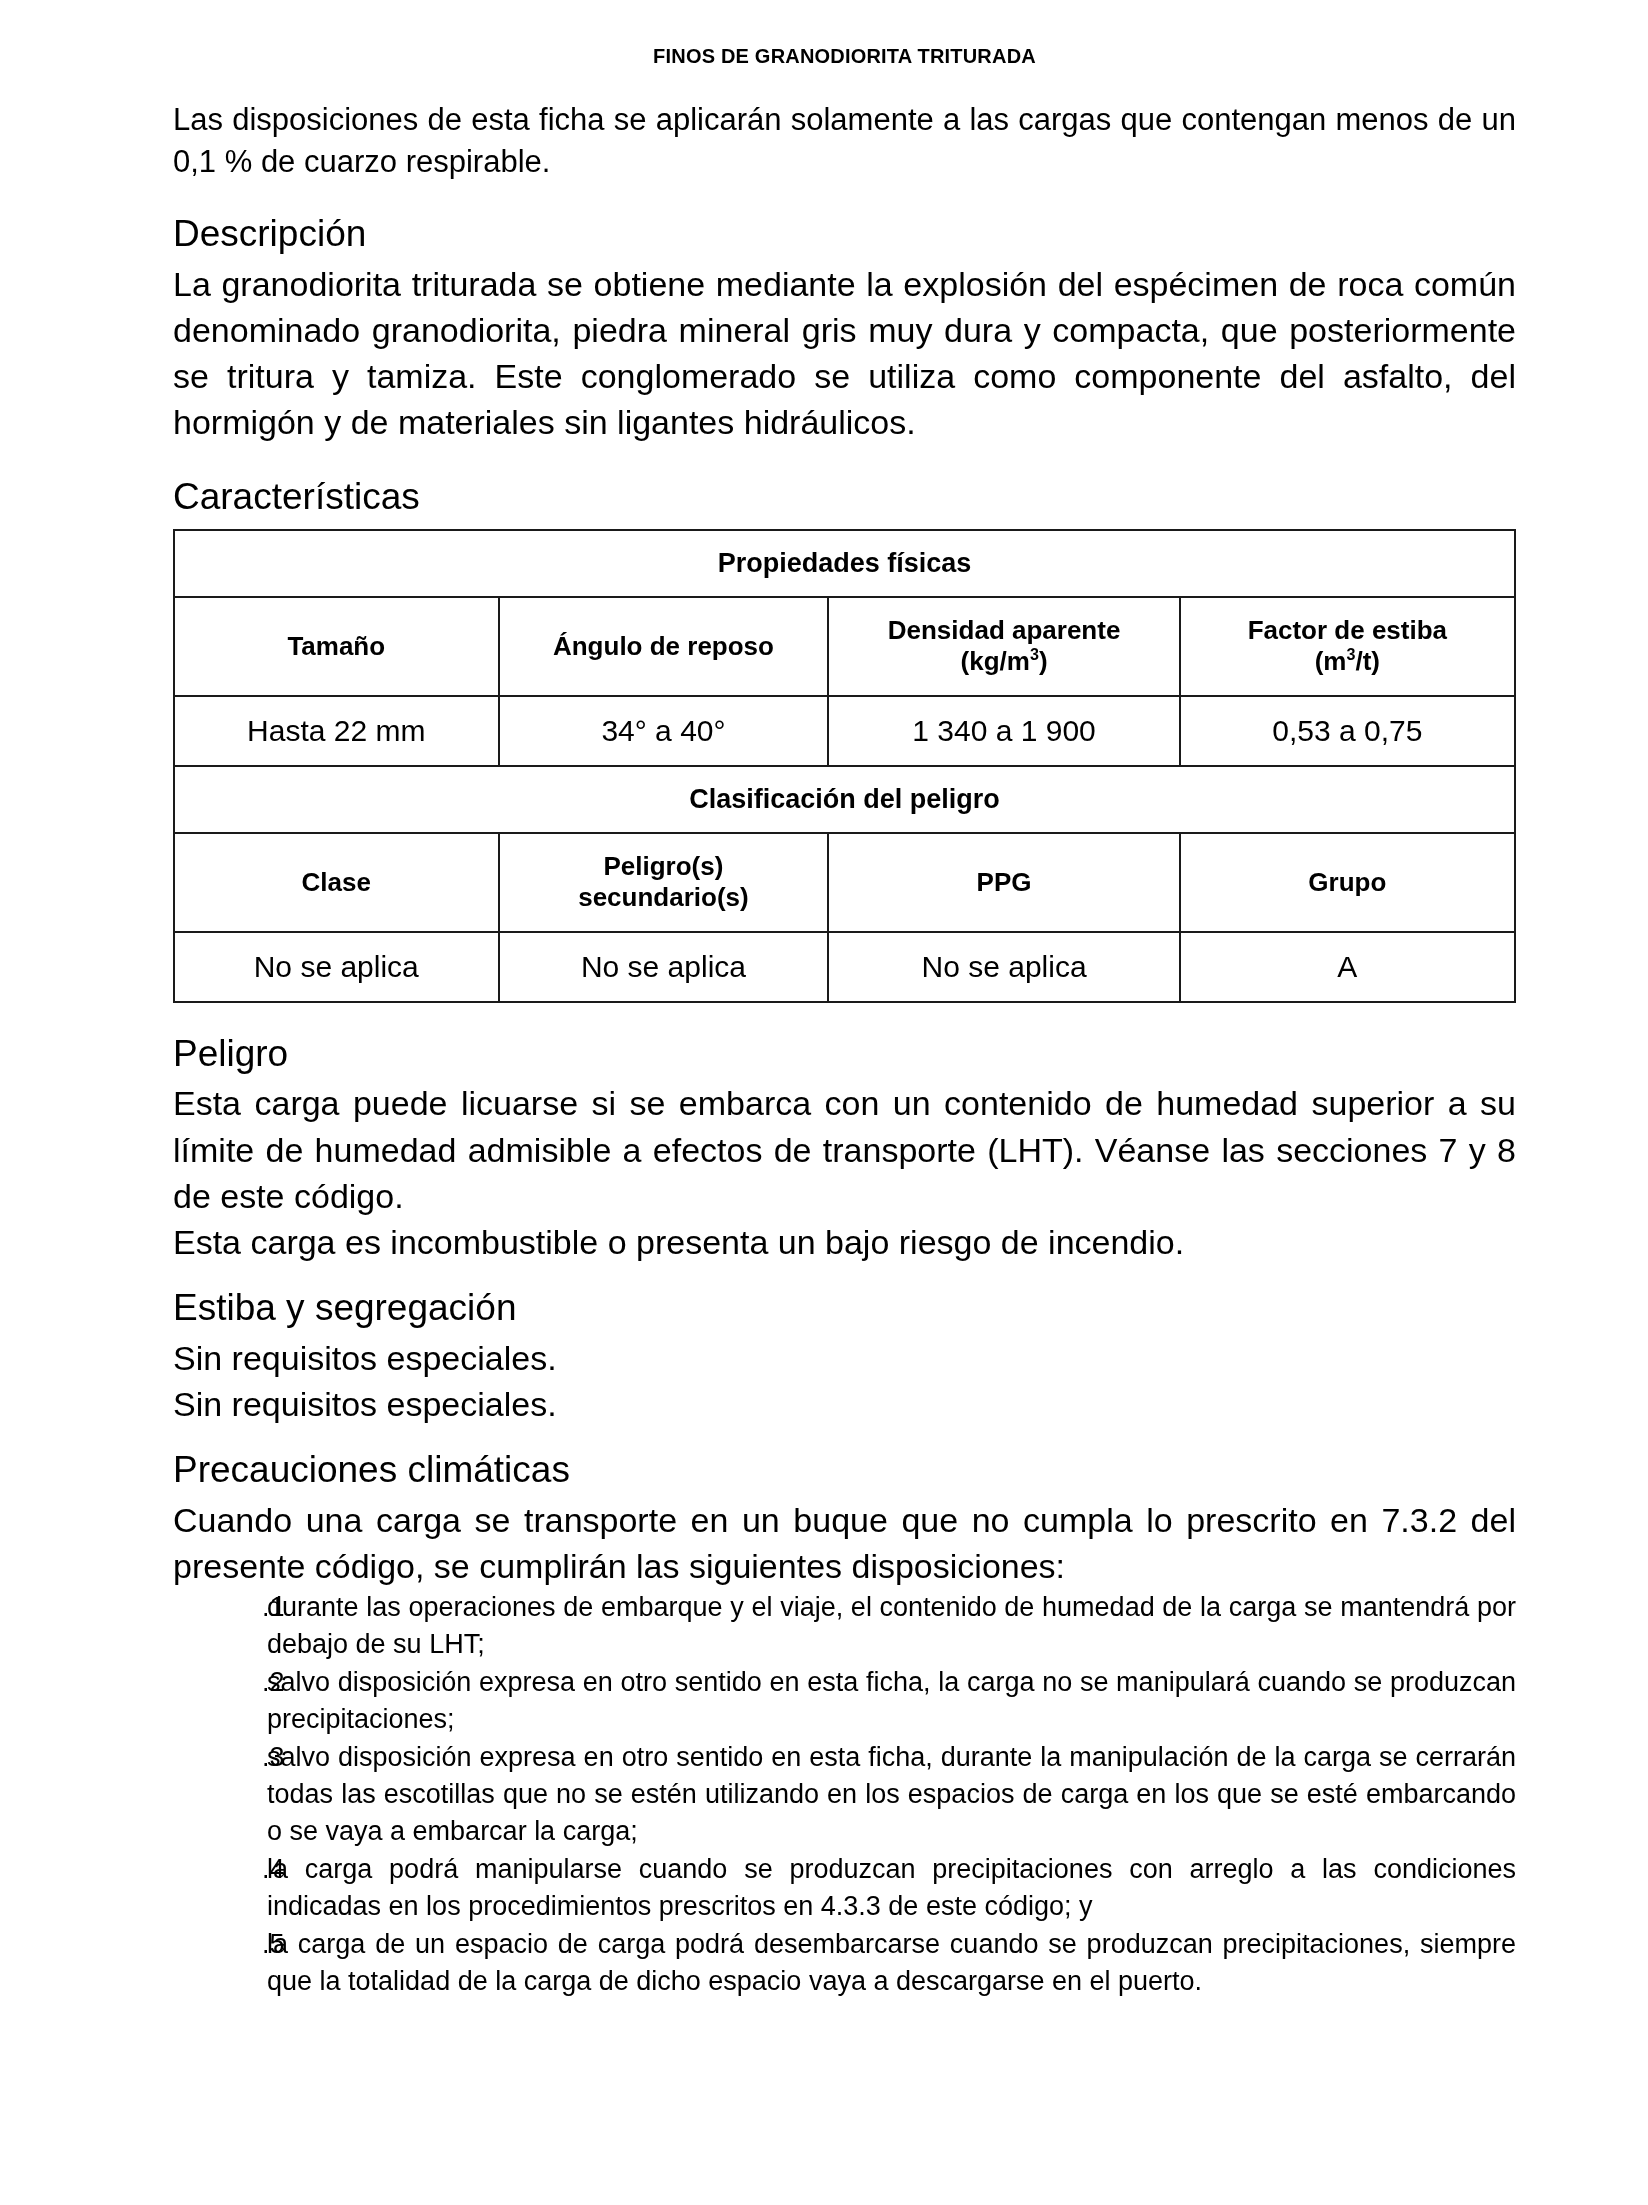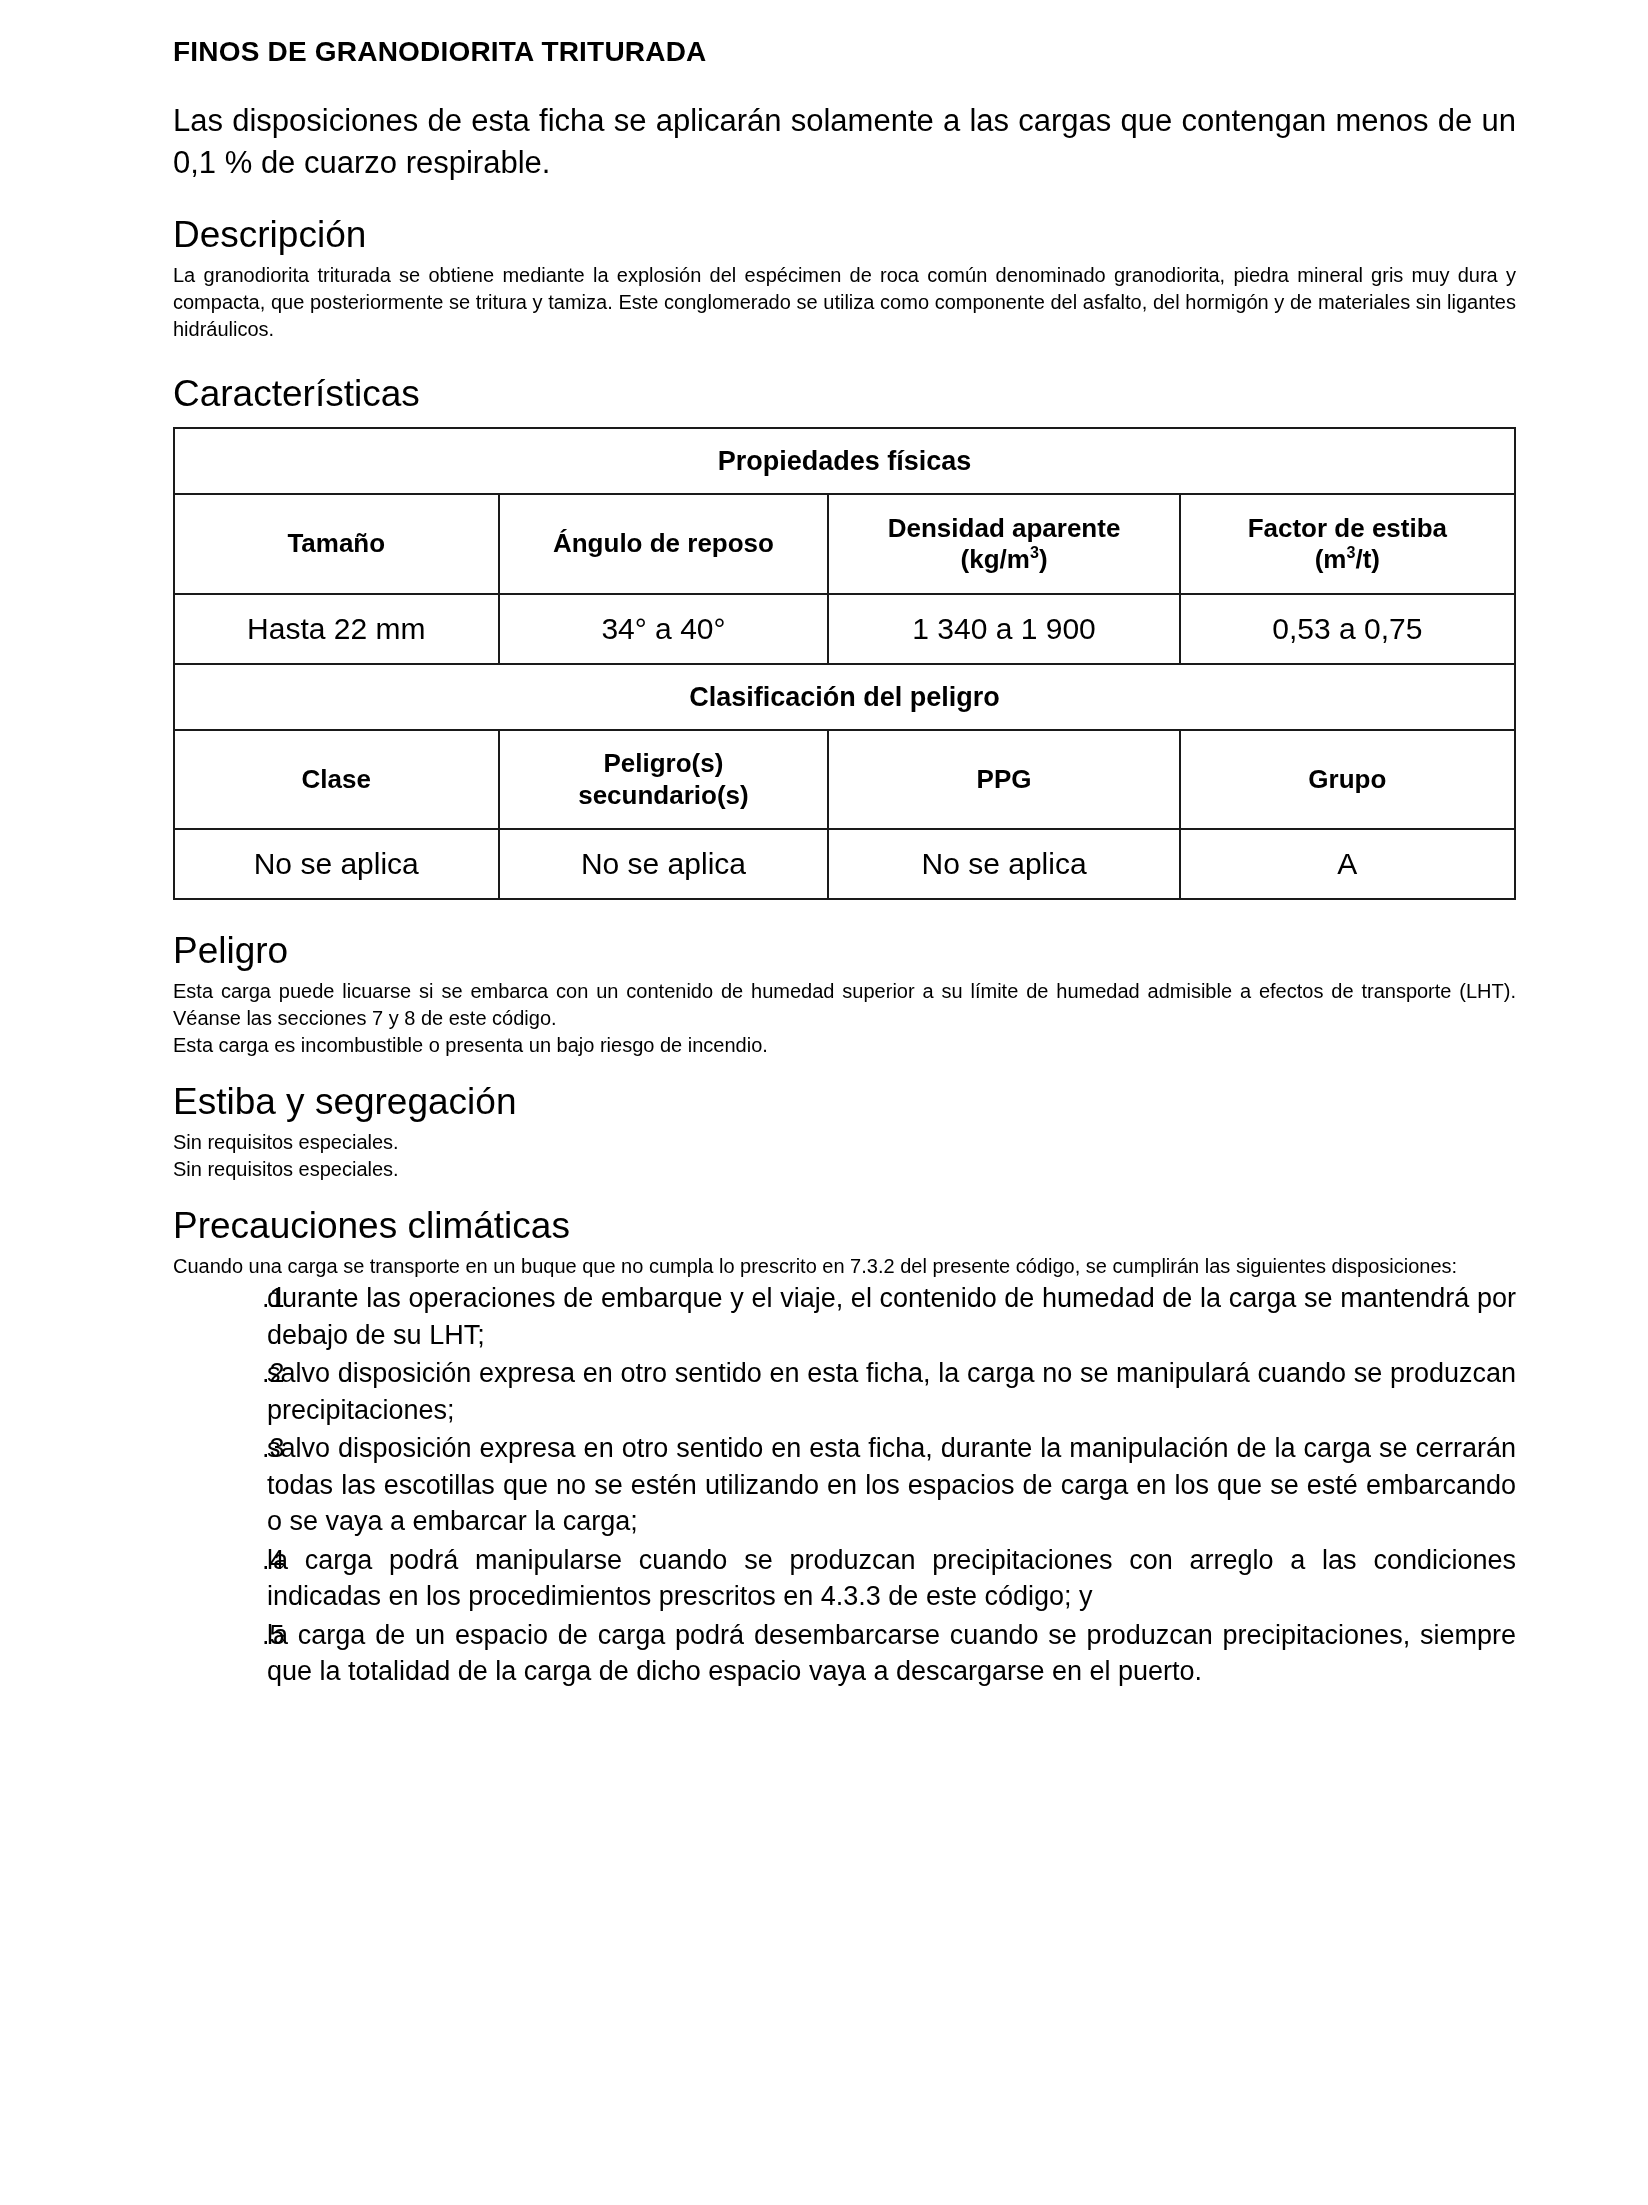--- a/index.html
+++ b/index.html
@@ -18,41 +18,42 @@
     font-family: "Liberation Sans", "DejaVu Sans", sans-serif;
     color: #000000;
   }
 
   .content {
     width: 1343px;
   }
 
   
   .doc-title {
-    font-size: 28px;
+    font-size: 20px;
     font-weight: bold;
     letter-spacing: 0.2px;
-    margin: 0 0 32px 0;
+    margin: 8px 0 32px 0;
     line-height: 1.1;
+    text-align: center;
   }
 
   .section-heading {
     font-size: 37px;
     font-weight: normal;
     margin: 29px 0 4.8px 0;
     line-height: 1.18;
   }
 
   .section-heading.tight {
     margin-top: 21px;
   }
 
   
   p.body {
-    font-size: 20px;
+    font-size: 34px;
     line-height: 1.36;
     margin: 0 0 0 0;
     text-align: justify;
     text-justify: inter-word;
     hyphens: manual;
   }
 
   p.body + p.body {
     margin-top: 0;
   }

